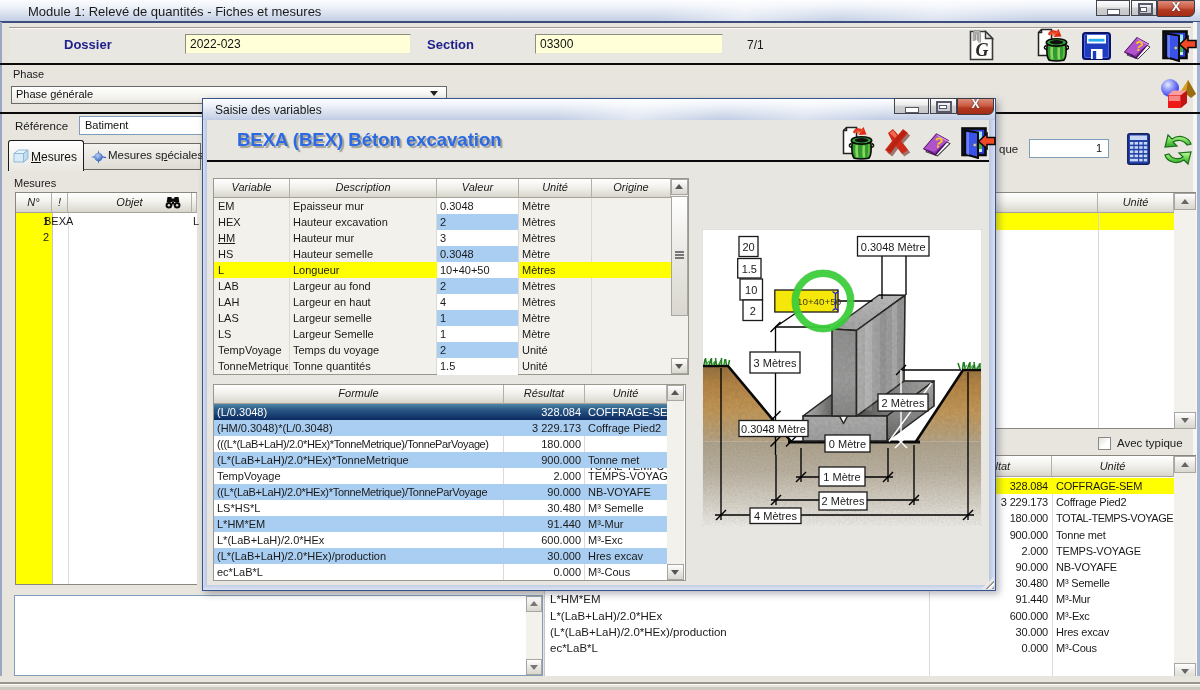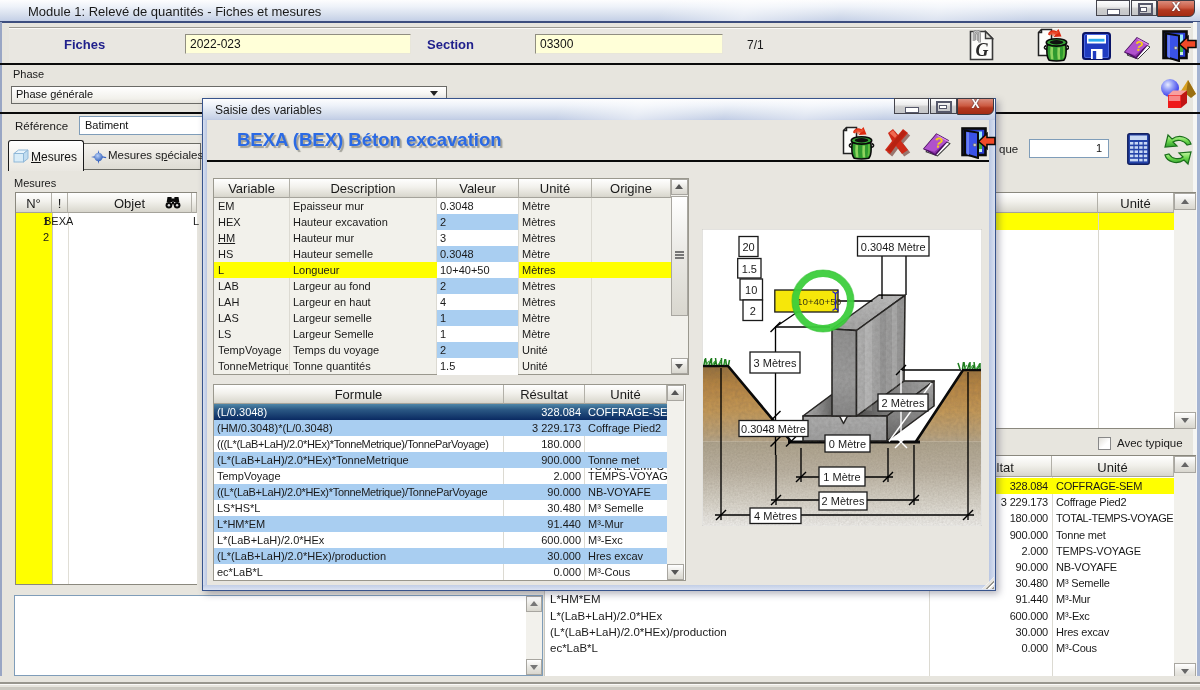--- a/index.html
+++ b/index.html
@@ -2,21 +2,21 @@
 <html><head><meta charset="utf-8">
 <style>
 html,body{margin:0;padding:0;}
 body{width:1200px;height:690px;overflow:hidden;position:relative;
  font-family:"Liberation Sans",sans-serif;background:#E7E5DE;}
 .abs{position:absolute;}
 .tb{background:linear-gradient(180deg,#FDFDFE 0%,#EEF2F9 30%,#D8E0EE 65%,#C6D1E7 92%,#BECAE3 100%);}
 .navy{color:#20208C;font-weight:bold;}
 .yin{background:#FFFFD8;border:1px solid #908E80;border-right-color:#E8E6DA;border-bottom-color:#E8E6DA;font-size:12px;color:#111;padding:2px 0 0 4px;box-sizing:border-box;}
 .win{background:#fff;border:1px solid #7F9DB9;font-size:11px;color:#111;box-sizing:border-box;}
-.hcell{background:linear-gradient(180deg,#FFFFFF 0%,#F2F1EC 45%,#DDDBD2 90%,#D6D4CB 100%);border-right:1px solid #B2B0A8;border-bottom:1px solid #A5A39B;box-sizing:border-box;font-size:13px;color:#1a1a1a;text-align:center;}
+.hcell{background:linear-gradient(180deg,#FFFFFF 0%,#F2F1EC 45%,#DDDBD2 90%,#D6D4CB 100%);border-right:1px solid #B2B0A8;border-bottom:1px solid #A5A39B;box-sizing:border-box;font-size:11px;color:#1a1a1a;text-align:center;font-style:italic;}
 .btn3{background:linear-gradient(180deg,#FFFFFF 0%,#E9E8E3 50%,#D9D7CF 100%);border:1px solid #A8A6A0;box-sizing:border-box;}
 .sbtrack{background:#F2F1EC;}
 .cell{font-size:11px;color:#1a1a1a;white-space:nowrap;overflow:hidden;}
 .wbtn{border:1px solid #44444C;box-sizing:border-box;background:linear-gradient(180deg,#FEFEFE 0%,#EDEDED 40%,#CFCFCF 55%,#C4C6C9 100%);}
 .wbtnr{border:1px solid #3A3A42;box-sizing:border-box;background:linear-gradient(180deg,#DB8C7C 0%,#CC5A42 45%,#B33820 60%,#A32C14 100%);}
 </style></head>
 <body>
 
 <div class="abs tb" style="left:0;top:0;width:1200px;height:22px;"></div>
 <div class="abs" style="left:0;top:0;width:1200px;height:22px;background:
@@ -31,21 +31,21 @@
 <div class="abs" style="left:1140px;top:7px;width:5px;height:3px;background:#fff;border:1px solid #56586A;"></div>
 <div class="abs wbtnr" style="left:1157px;top:0;width:38px;height:17px;border-bottom-right-radius:6px;"></div>
 <div class="abs" style="left:1157px;top:-1px;width:38px;height:17px;color:#fff;font-weight:bold;font-size:13px;text-align:center;text-shadow:0 0 2px #334;">X</div>
 
 <div class="abs" style="left:0;top:22px;width:2px;height:668px;background:#99A6C4;"></div>
 <div class="abs" style="left:1193px;top:22px;width:4px;height:668px;background:#F6F6F4;"></div>
 <div class="abs" style="left:1197px;top:22px;width:3px;height:668px;background:#A5B4D2;"></div>
 
 <div class="abs" style="left:9px;top:27px;width:1182px;height:36px;background:#E9E7E1;border-top:1px solid #9C9A92;box-shadow:inset 0 1px 0 #FBFAF8;"></div>
 <div class="abs" style="left:0;top:63px;width:1200px;height:2px;background:#0A0A0A;"></div>
-<div class="abs navy" style="left:64px;top:37px;font-size:13px;">Fiches</div>
+<div class="abs navy" style="left:64px;top:37px;font-size:13px;">Dossier</div>
 <div class="abs yin" style="left:185px;top:34px;width:226px;height:20px;">2022-023</div>
 <div class="abs navy" style="left:427px;top:37px;font-size:13px;">Section</div>
 <div class="abs yin" style="left:535px;top:34px;width:188px;height:20px;">03300</div>
 <div class="abs" style="left:747px;top:38px;font-size:12px;color:#1a1a1a;">7/1</div>
 
 <svg class="abs" style="left:969px;top:30px;" width="25" height="31" viewBox="0 0 25 31">
 <path d="M1.5,1.5 h15 l7,7 v21 h-22 z" fill="#FCFCFA" stroke="#3A3A3A" stroke-width="1.6"></path>
 <path d="M16.5,1.5 l7,7 h-7 z" fill="#E0E0DA" stroke="#3A3A3A" stroke-width="1.4"></path>
 <path d="M5,11 V3.8 a2.8,2.8 0 0 1 5.6,0 V12.5" fill="none" stroke="#8E8E8E" stroke-width="2.6"></path>
 <path d="M5,11 V3.8 a2.8,2.8 0 0 1 5.6,0 V12.5" fill="none" stroke="#D0D0D0" stroke-width="0.9"></path>

